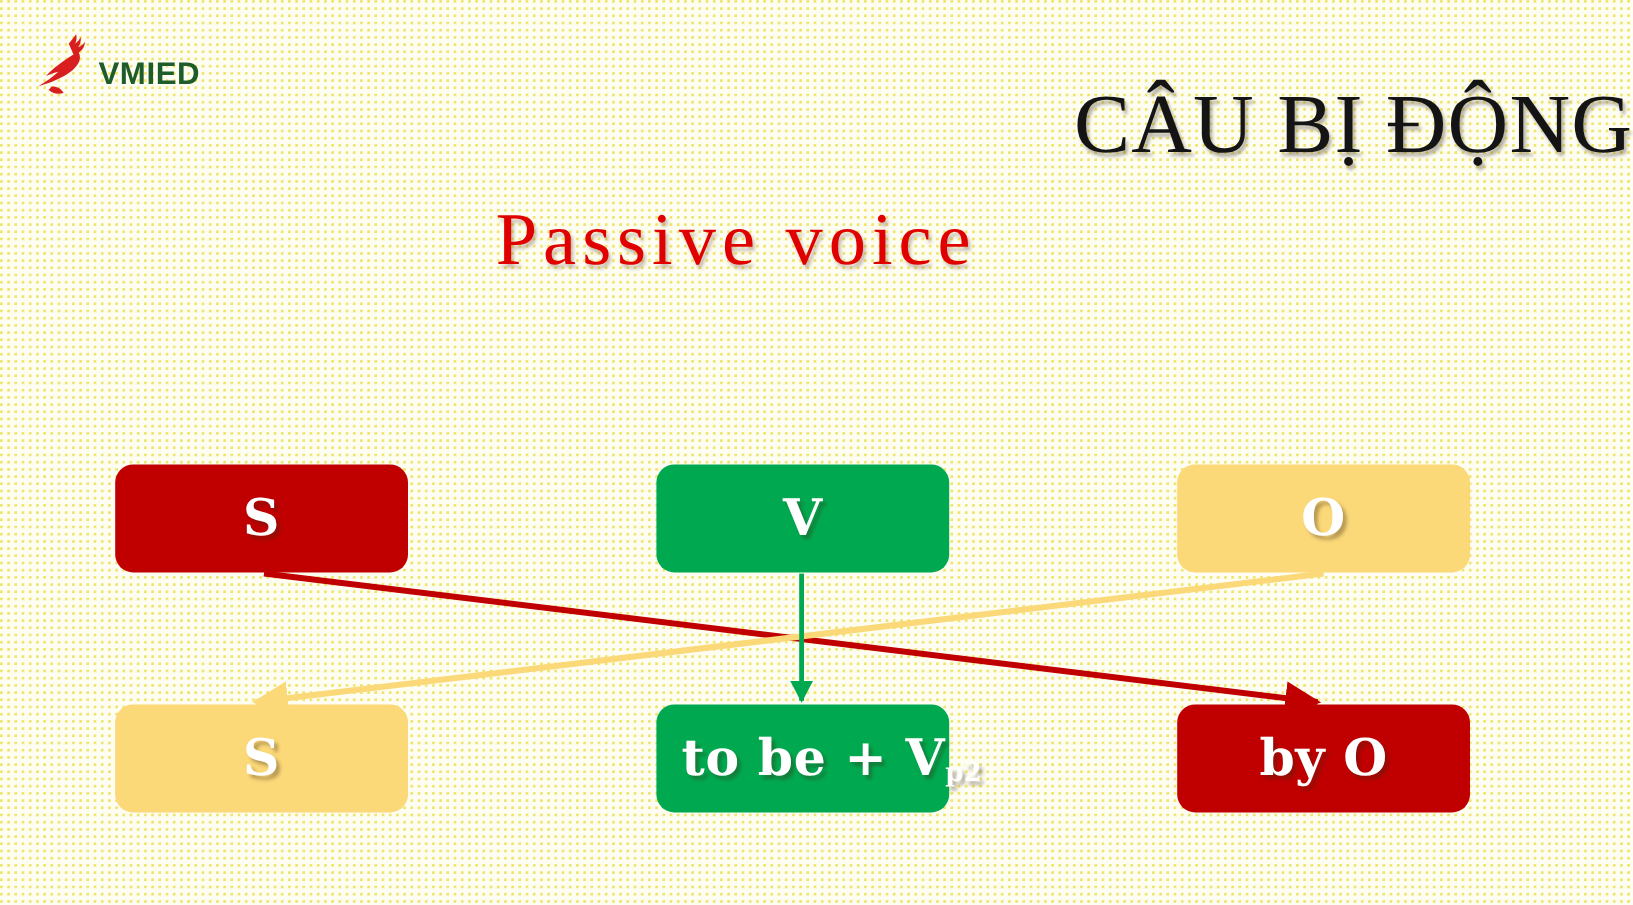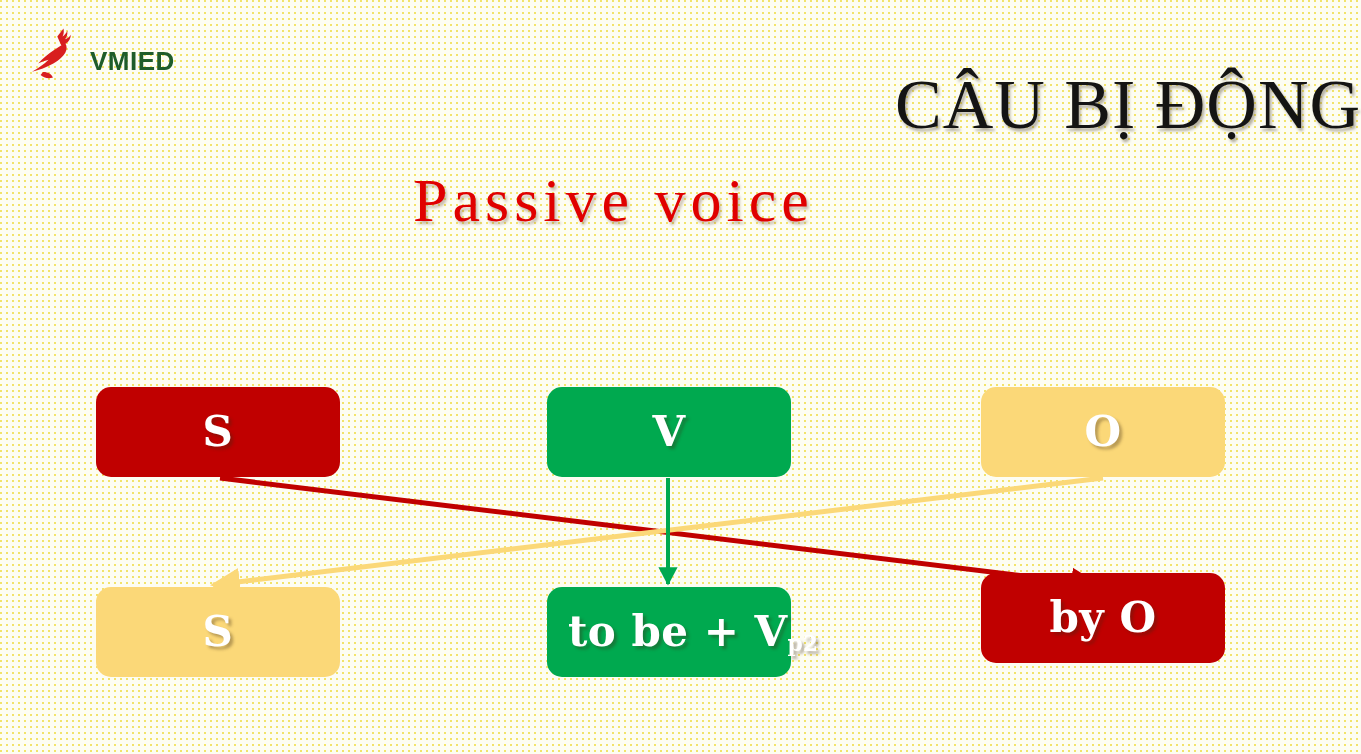--- a/index.html
+++ b/index.html
@@ -41,21 +41,21 @@
     display: block;
   }
   #logo-text {
     font-family: "Liberation Sans", sans-serif;
     font-weight: bold;
     font-size: 26px;
     letter-spacing: 0.5px;
     color: #1e5c2a;
     line-height: 1;
     padding-bottom: 8px;
-    margin-left: 10px;
+    margin-left: 2px;
   }
 
   
   #title-vi {
     position: absolute;
     left: 0;
     top: 68px;
     width: 1361px;
     text-align: right;
     font-family: "Liberation Serif", serif;
@@ -108,21 +108,21 @@
     position: relative;
     top: 0.22em;
     letter-spacing: 0;
   }
 
   #box-s-top   { left: 96px;  top: 387px; background: #C00000; }
   #box-v-top   { left: 547px; top: 387px; background: #00A94F; }
   #box-o-top   { left: 981px; top: 387px; background: #FBD878; }
   #box-s-bot   { left: 96px;  top: 587px; background: #FBD878; }
   #box-v-bot   { left: 547px; top: 587px; background: #00A94F; padding-left: 48px; }
-  #box-o-bot   { left: 981px; top: 573px; background: #C00000; }
+  #box-o-bot   { left: 981px; top: 587px; background: #C00000; }
 
   
   #arrows {
     position: absolute;
     left: 0;
     top: 0;
     width: 1361px;
     height: 754px;
     pointer-events: none;
   }

